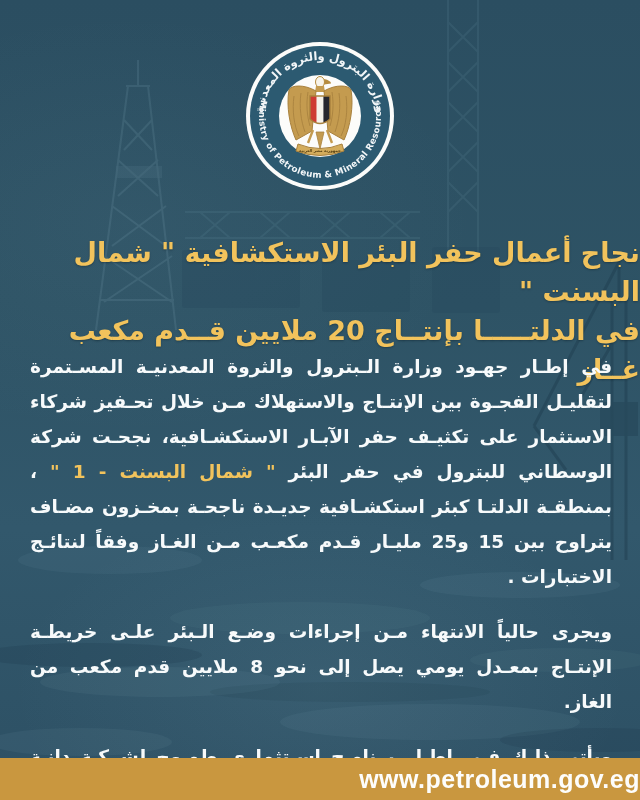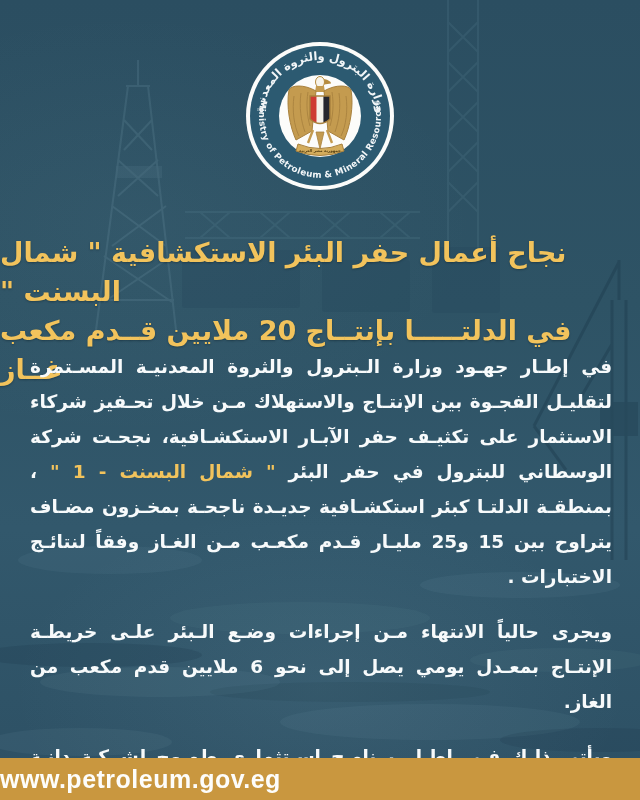--- a/index.html
+++ b/index.html
@@ -11,36 +11,36 @@
       linear-gradient(180deg,#2b4e61 0%, #2e5365 38%, #32586c 66%, #2d5064 100%);
     font-family:"DejaVu Sans", sans-serif;
   }
   .bg { position:absolute; inset:0; z-index:0; }
   .content { position:absolute; inset:0; z-index:1; }
 
   .logo { position:absolute; top:40px; left:244px; width:152px; height:152px; }
 
   .headline {
     position:absolute; top:233px; left:0; right:0;
-    direction:rtl; text-align:left;
+    direction:rtl; text-align:right;
     color:#F2C35C; font-weight:700; font-size:27px; line-height:39px;
     text-shadow:0 1px 2px rgba(10,25,35,.35);
   }
 
   .body-text {
     position:absolute; top:349px; right:28px; left:30px;
     direction:rtl; text-align:justify;
     color:#F7FAFB; font-weight:700; font-size:18.5px; line-height:35px;
   }
   .body-text p { margin:0 0 20px 0; }
   .hl { color:#F2C35C; }
 
   .footer {
     position:absolute; left:0; right:0; bottom:0; height:42px;
-    background:#C9973F; display:flex; align-items:center; justify-content:flex-start;
+    background:#C9973F; display:flex; align-items:center; justify-content:flex-end;
   }
   .footer span {
     color:#FDFDFB; font-weight:700; font-size:25px; letter-spacing:.5px;
     font-family:"Liberation Sans","DejaVu Sans",sans-serif;
   }
 </style>
 </head>
 <body>
 
 <div class="poster">
@@ -134,21 +134,21 @@
       </svg>
     </div>
 
     <div class="headline" dir="rtl">
       <div>نجاح أعمال حفر البئر الاستكشافية " شمال البسنت "</div>
       <div>في الدلتـــــا بإنتــاج 20 ملايين قــدم مكعب غــاز</div>
     </div>
 
     <div class="body-text" dir="rtl" lang="ar">
       <p><span>في إطـار جهـود وزارة الـبترول والثروة المعدنيـة المسـتمرة لتقليـل الفجـوة بين الإنتـاج والاستهلاك مـن خلال تحـفيز شركاء الاستثمار على تكثيـف حفر الآبـار الاستكشـافية، نجحـت شركة الوسطاني للبترول في حفر البئر </span><span class="hl">" شمال البسنت - 1 "</span><span> ، بمنطقـة الدلتـا كبئر استكشـافية جديـدة ناجحـة بمخـزون مضـاف يتراوح بين 15 و25 مليـار قـدم مكعـب مـن الغـاز وفقاً لنتائـج الاختبارات .</span></p>
-      <p>ويجرى حالياً الانتهاء مـن إجراءات وضـع الـبئر علـى خريطـة الإنتـاج بمعـدل يومي يصل إلى نحو 6 ملايين قدم مكعب من الغاز.</p>
+      <p>ويجرى حالياً الانتهاء مـن إجراءات وضـع الـبئر علـى خريطـة الإنتـاج بمعـدل يومي يصل إلى نحو 8 ملايين قدم مكعب من الغاز.</p>
       <p>ويأتي ذلـك فـي إطـار برنامـج اسـتثماري طمـوح لشركـة دانـة غـاز الإماراتيـة بالتعـاون مـع الشركـة المصريـة القابضـة للغـازات الطبيعيـة "إيجـاس" فـي مناطـق امتيازها بالدلتا، مـن خلال شركـة الوسطاني للـبترول، ويشـمل حفر 11 بئراً جديدة للكشف عن مزيد من موارد الغاز الطبيعي خلال الفترة المقبلة.</p>
     </div>
 
     <div class="footer">
       <span>www.petroleum.gov.eg</span>
     </div>
 
   </div>
 </div>
 

